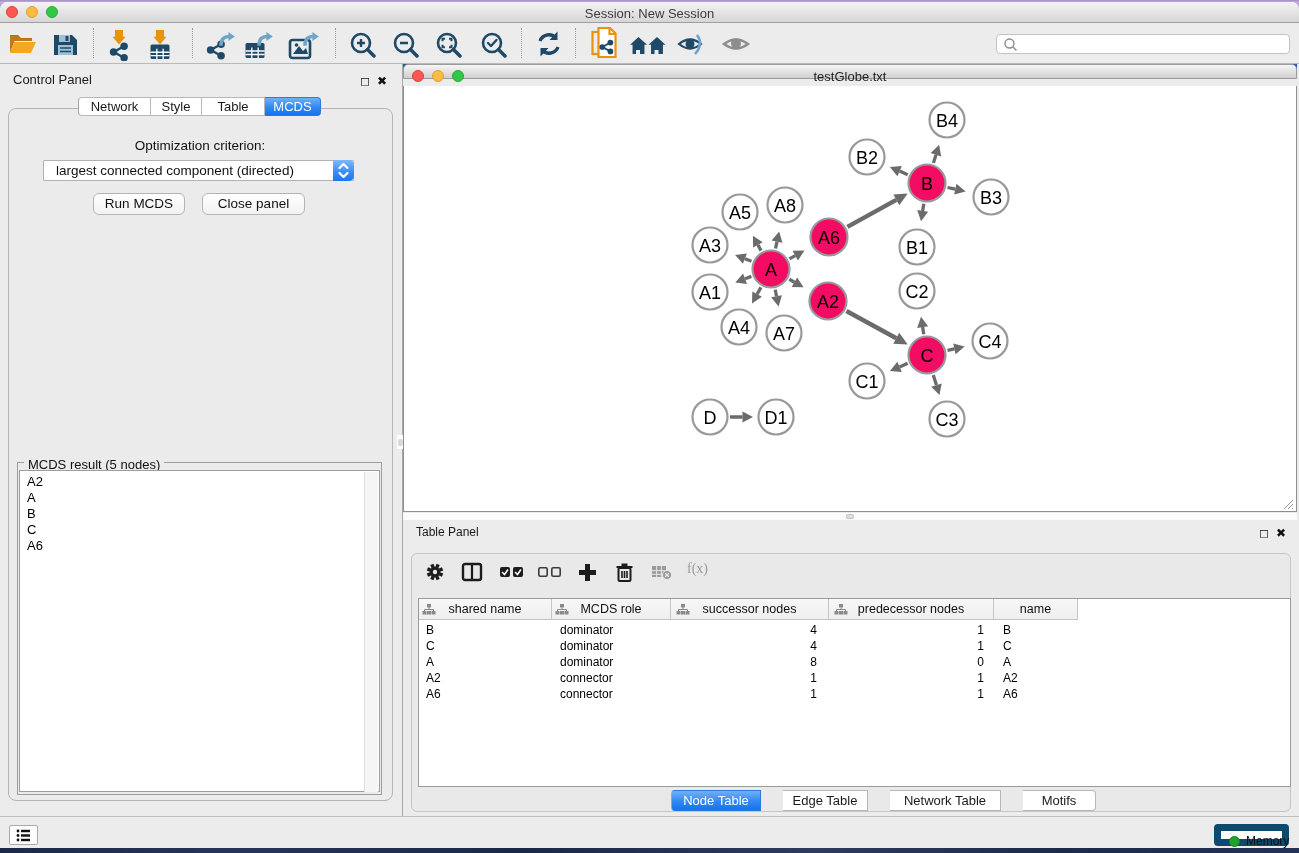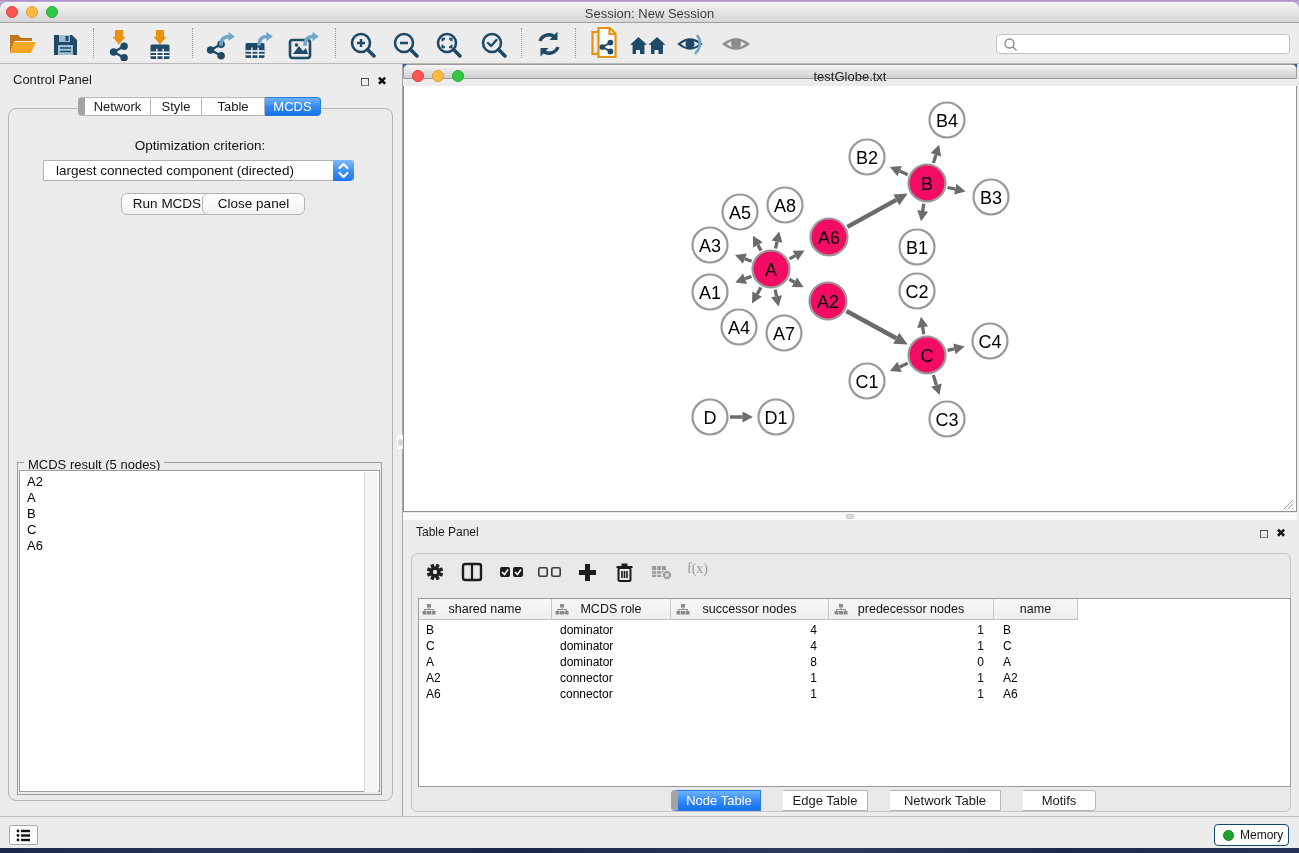--- a/index.html
+++ b/index.html
@@ -31,37 +31,37 @@
 
 #vdivider { left:402px; top:62px; width:1px; height:754px; background:#a8a8a8; }
 
 #cp-title { left:13px; top:70px; font-size:13px; color:#1a1a1a; }
 .winbtn { top:72px; font-size:12px; color:#111; }
 #cp-panel { left:8px; top:106px; width:385px; height:693px; border:1px solid #b5b5b5;
   border-radius:8px; background:#ebebeb; }
 .tabs { height:19px; display:flex; font-size:13px; }
 .tabs .tab { background:#fff; border:1px solid #b7b7b7; border-left:none;
   color:#1a1a1a; text-align:center; line-height:18px; }
-.tabs .tab:first-child { border-left:7px solid #a3a3a3; border-radius:4px 0 0 4px; }
+.tabs .tab:first-child { border-left:1px solid #a3a3a3; border-radius:4px 0 0 4px; }
 .tabs .tab:last-child { border-radius:0 4px 4px 0; }
 .tabs .sel { background:linear-gradient(#6fb1f9,#3287f2 55%,#1374ee); border-color:#2a7ae2; color:#fff; }
 #cp-tabs { left:78px; top:95px; }
 #cp-tabs .tab:nth-child(1){ width:73px; }
 #cp-tabs .tab:nth-child(2){ width:51px; }
 #cp-tabs .tab:nth-child(3){ width:63px; }
 #cp-tabs .tab:nth-child(4){ width:56px; }
 #opt-label { left:0; top:136px; width:400px; text-align:center; font-size:13.5px; color:#111; }
 #dropdown { left:43px; top:158px; width:311px; height:21px; background:#fff;
   border:1px solid #b2b2b2; border-radius:1px; font-size:13.5px; color:#111; }
 #dropdown .dtext { left:12px; top:2px; }
 #dropdown .stepper { right:-1px; top:-1px; width:21px; height:21px; border-radius:0 5px 5px 0;
   background:linear-gradient(#7db9fb,#3d8ef4 55%,#1b77ef); }
 .btn { background:linear-gradient(#ffffff,#f2f2f2); border:1px solid #b4b4b4; border-radius:6px;
   font-size:13.5px; color:#111; text-align:center; height:22px; line-height:20px; }
-#btn-run { left:93px; top:191px; width:92px;margin-left:28px; }
+#btn-run { left:93px; top:191px; width:92px; }
 #btn-close { left:202px; top:191px; width:103px; }
 
 #groupbox { left:17px; top:460px; width:365px; height:333px; border:1px solid #9d9d9d; }
 #grouplabel { left:24px; top:455px; background:#ebebeb; padding:0 4px; font-size:13px; color:#111; }
 #cplist { left:19px; top:468px; width:361px; height:322px; background:#fff; border:1px solid #9d9d9d; }
 #cplist .items { left:7px; top:3px; font-size:13px; color:#000; line-height:16px; }
 #cplist .sbar { right:1px; top:1px; width:14px; height:320px; background:#f5f5f5; border-left:1px solid #dcdcdc; }
 
 #netwin { left:403px; top:62px; width:894px; height:449px; }
 #net-titlebar { left:0; top:0; width:894px; height:15px;
@@ -90,21 +90,21 @@
 #bottom-tabs .tab:nth-child(1){ width:90px; }
 #bottom-tabs .tab:nth-child(2){ width:85px; }
 #bottom-tabs .tab:nth-child(3){ width:111px; }
 #bottom-tabs .tab:nth-child(4){ width:73px; }
 
 #statusbar { left:0; top:814px; width:1299px; height:33px; background:#ececec;
   border-top:1px solid #bdbdbd; }
 #status-btn { left:9px; top:8px; width:29px; height:20px; background:#fdfdfd;
   border:1px solid #a9a9a9; border-radius:2px; }
 #memory-btn { left:1214px; top:7px; width:75px; height:22px; background:#fff;
-  border:1px solid #0c4a6e; border-radius:4px; font-size:12px; color:#111; }
+  border:7px solid #0c4a6e; border-radius:4px; font-size:12px; color:#111; }
 #memory-btn .dot { left:8px; top:5px; width:11px; height:11px; border-radius:50%;
   background:#1fa32c; border:1px solid #17851f; }
 #memory-btn .mtext { left:25px; top:3px; }
 </style>
 </head>
 <body>
 <div class="abs" id="desktop-top"></div>
 <div class="abs" id="app">
   <div class="abs" id="titlebar">
     <div class="abs tl t-red"></div>

